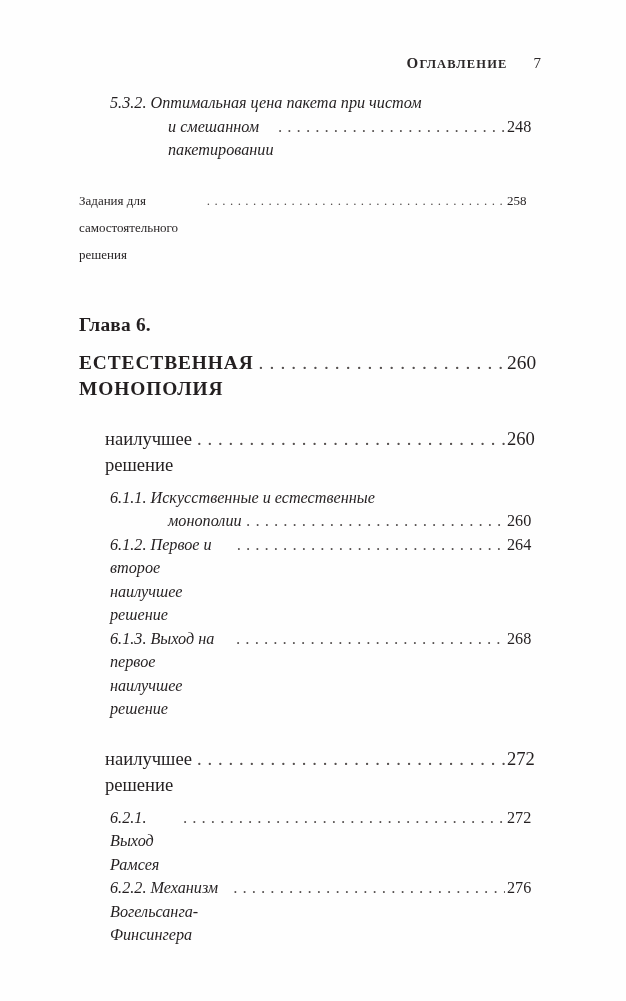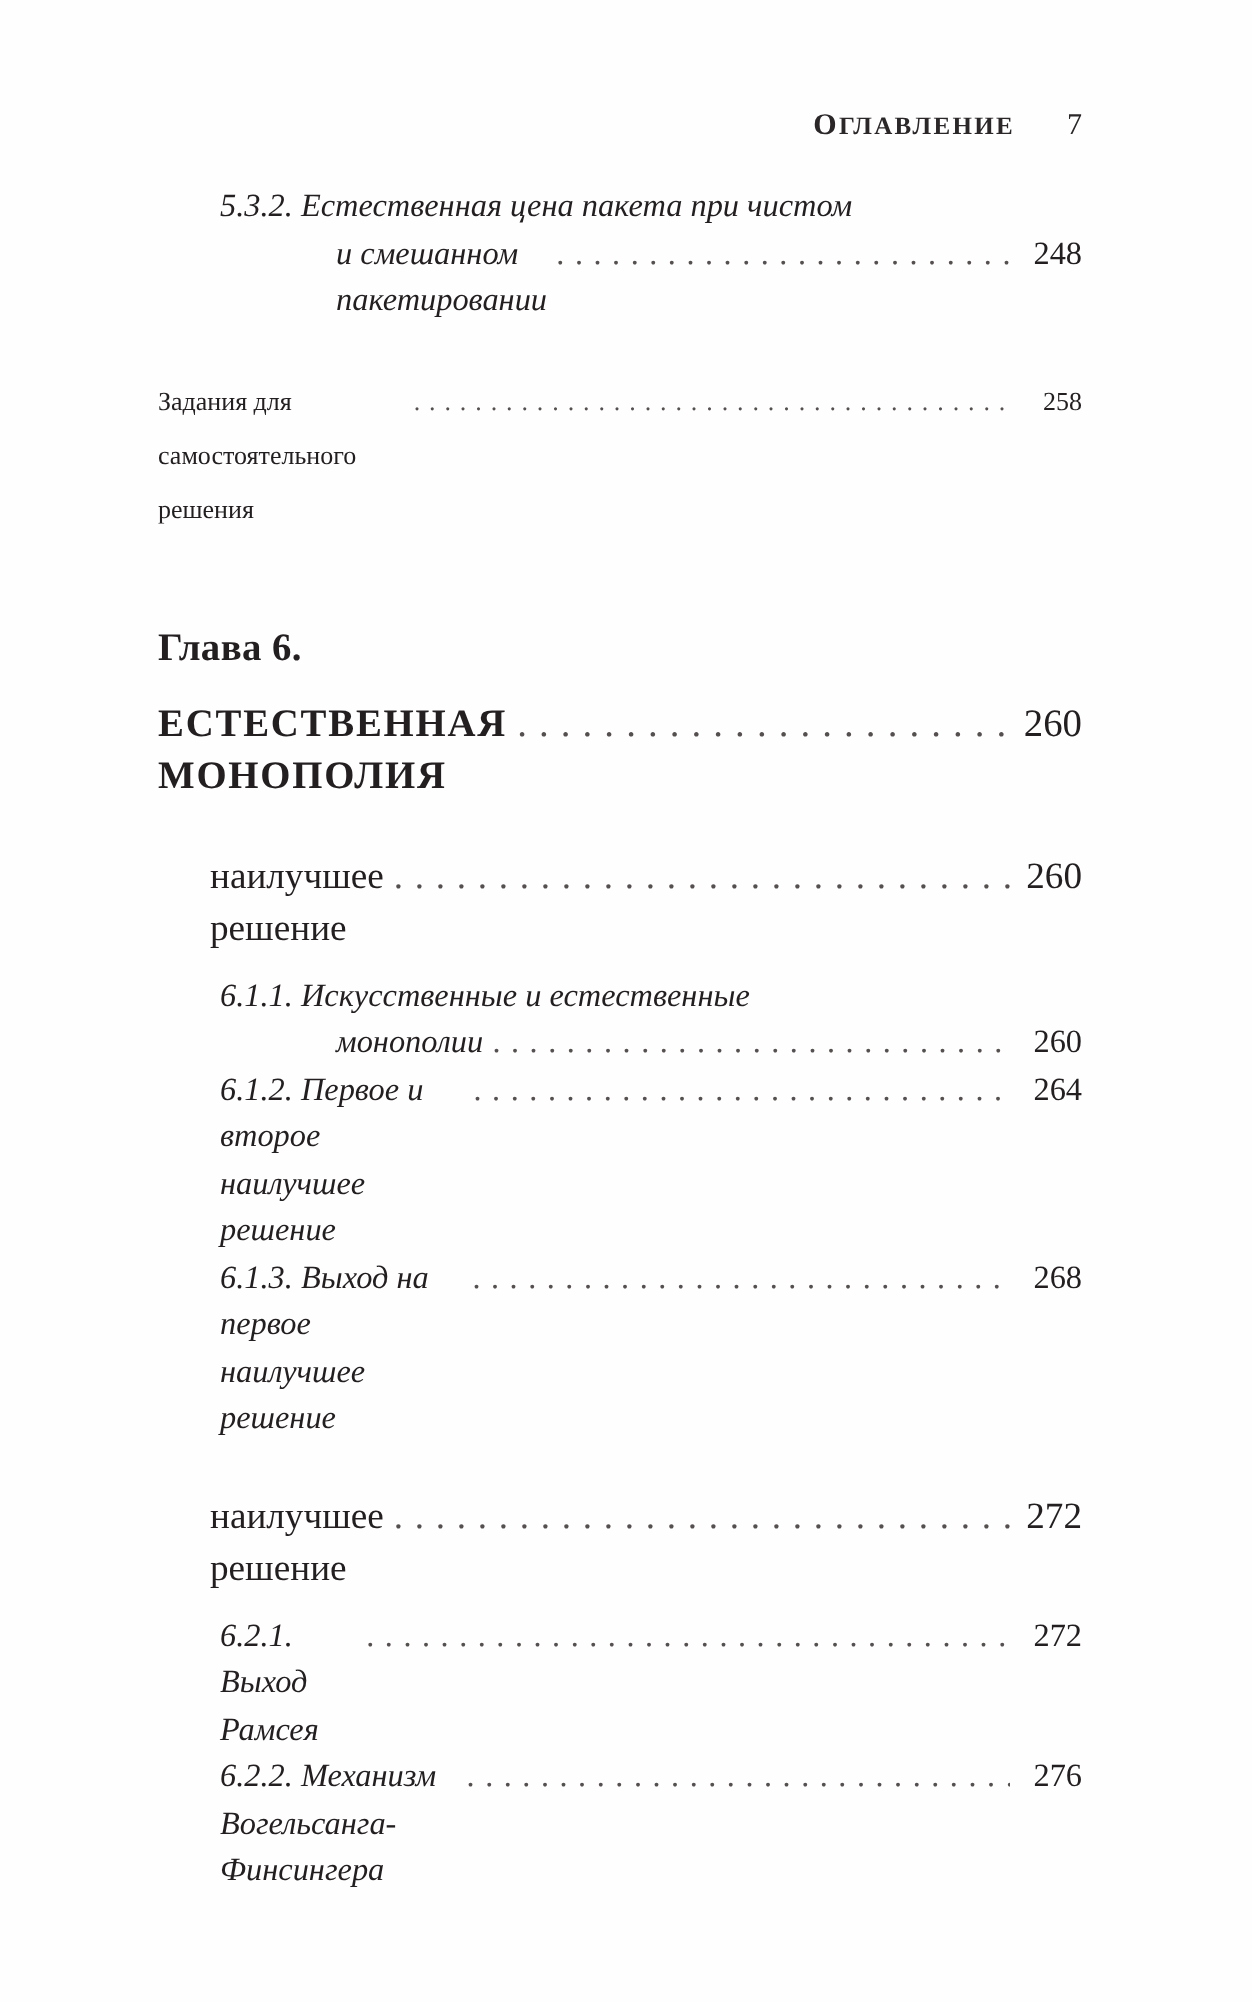--- a/index.html
+++ b/index.html
@@ -74,21 +74,21 @@
     white-space: nowrap;
     margin: 0 2px 0 5px;
     color: #55504f;
   }
   .leader::before {
     content: ". . . . . . . . . . . . . . . . . . . . . . . . . . . . . . . . . . . . . . . . . . . . . . . . . . . . . . . . . . . . . . . . . . . . . .";
     letter-spacing: 0.6px;
   }
   .folio {
     flex: 0 0 auto;
-    text-align: right;
+    text-align: left;
     min-width: 34px;
   }
 
   
   .lvl3 {
     font-size: 16.2px;
     font-style: italic;
     line-height: 23.5px;
     padding-left: 31px;
   }
@@ -136,21 +136,21 @@
 
 <div class="page">
 
   <div class="running-head">
     <span class="running-head-title"><span class="rh-first">О</span><span>главление</span></span><span class="running-head-folio">7</span>
   </div>
 
   <div class="toc" id="toc-root">
       <div class="lvl3">
         <div class="entry">
-          <span class="entry-text">5.3.2. Естественная цена пакета при чистом</span>
+          <span class="entry-text">5.3.2. Оптимальная цена пакета при чистом</span>
         </div>
         <div class="entry cont">
           <span class="entry-text">и смешанном пакетировании</span>
           <span class="leader"></span>
           <span class="folio">248</span>
         </div>
       </div>
       <div class="gap-md"></div>
       <div class="lvl1">
         <div class="entry">

